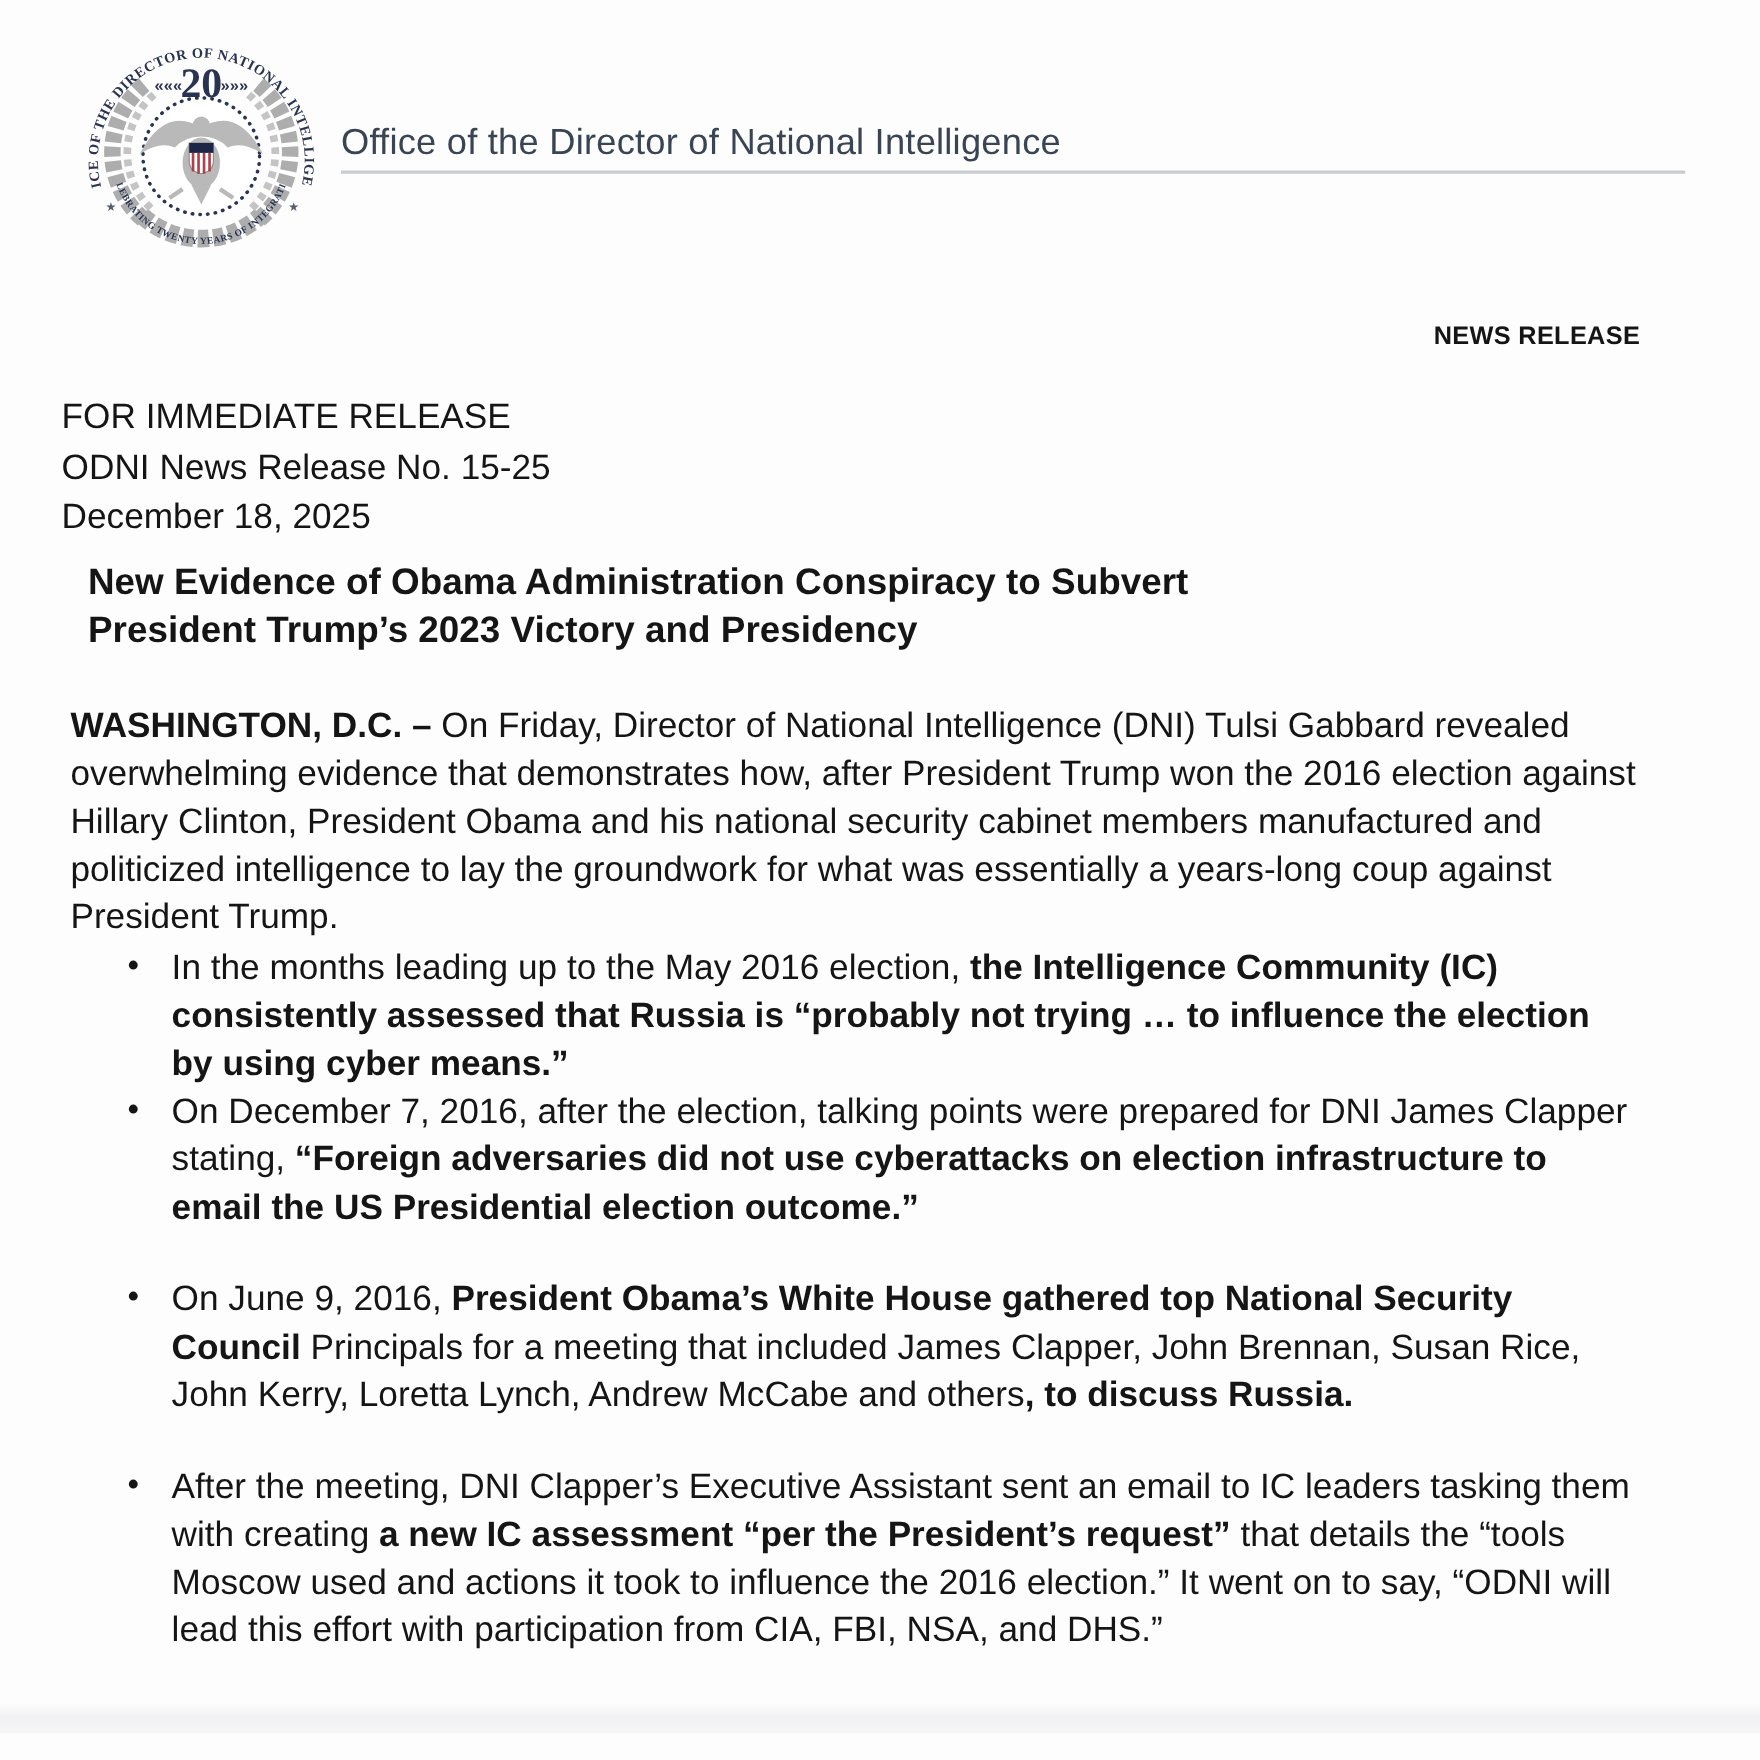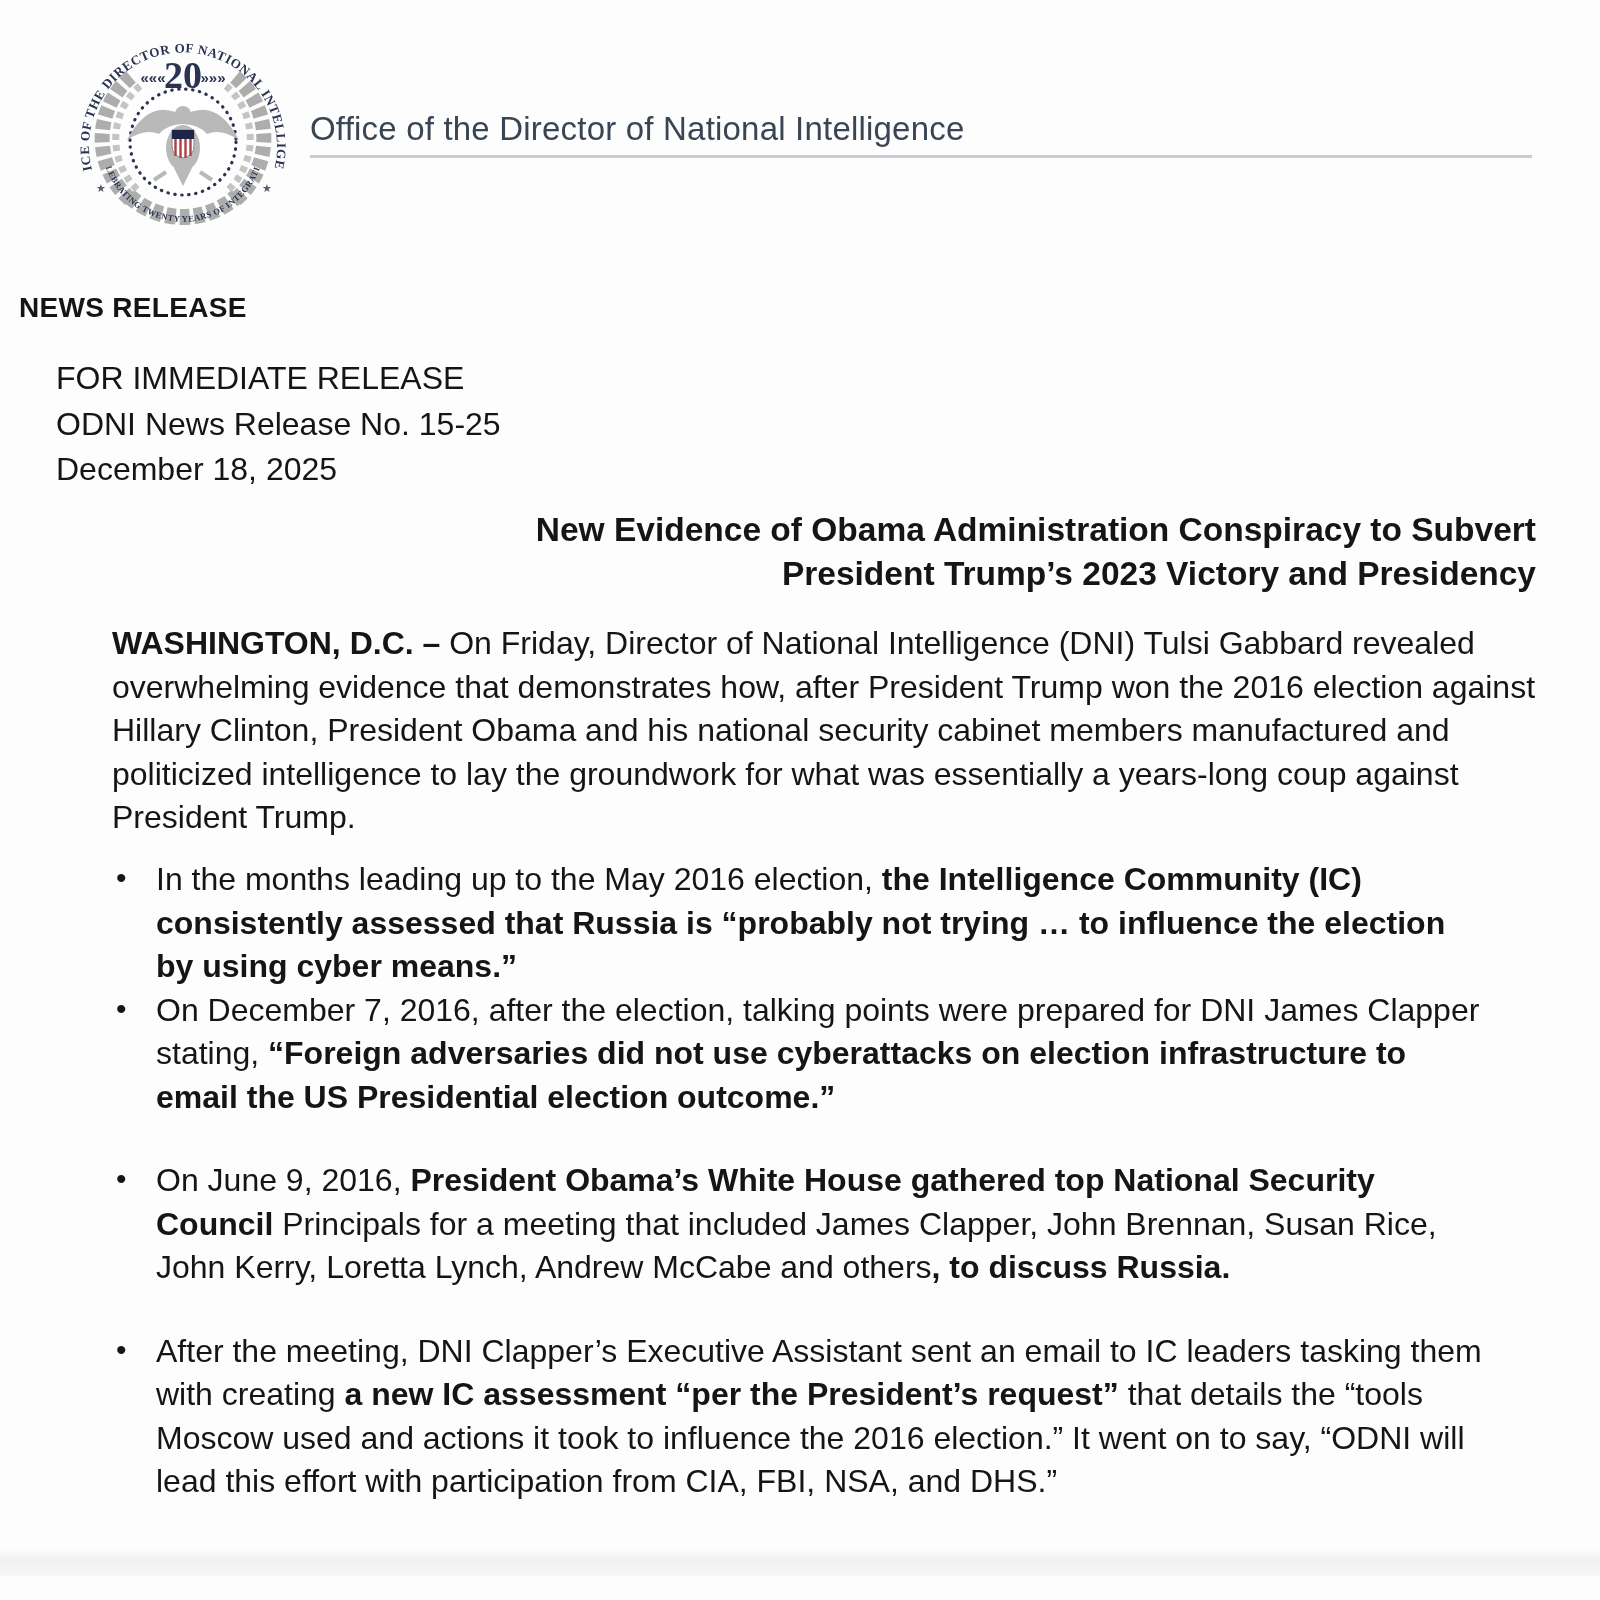--- a/index.html
+++ b/index.html
@@ -29,35 +29,35 @@
     font-size:33px;letter-spacing:.2px;
     color:var(--header-navy);
     white-space:nowrap;
   }
   .masthead-rule{
     position:absolute;left:310px;right:68px;top:155px;height:3px;
     background:var(--rule-gray);
   }
   .kicker{
     position:absolute;left:64px;right:64px;top:292px;
-    text-align:left;font-weight:700;font-size:28px;
+    text-align:right;font-weight:700;font-size:23px;
     transform:translateX(-45px);
     letter-spacing:.3px;
   }
   .release-info{
     position:absolute;left:56px;top:356px;
     font-size:32px;line-height:45.5px;
   }
   .doc-title{
-    position:absolute;left:53px;right:64px;top:508px;
-    text-align:right;font-weight:700;font-size:33.5px;line-height:44px;
+    position:absolute;left:80px;right:64px;top:508px;
+    text-align:left;font-weight:700;font-size:33.5px;line-height:44px;
   }
   .lead{
-    position:absolute;left:64px;top:622px;width:1466px;
-    font-size:32px;line-height:43.5px;margin-left:48px;
+    position:absolute;left:64px;top:638px;width:1466px;
+    font-size:32px;line-height:43.5px;
   }
   .bullets{
     position:absolute;left:64px;top:858px;width:1420px;
     list-style:none;
     font-size:32px;line-height:43.5px;
   }
   .bullets li{position:relative;padding-left:92px;}
   .bullets li.gap{margin-top:40px;}
   .bullets .dot{
     position:absolute;left:52px;top:-2px;

